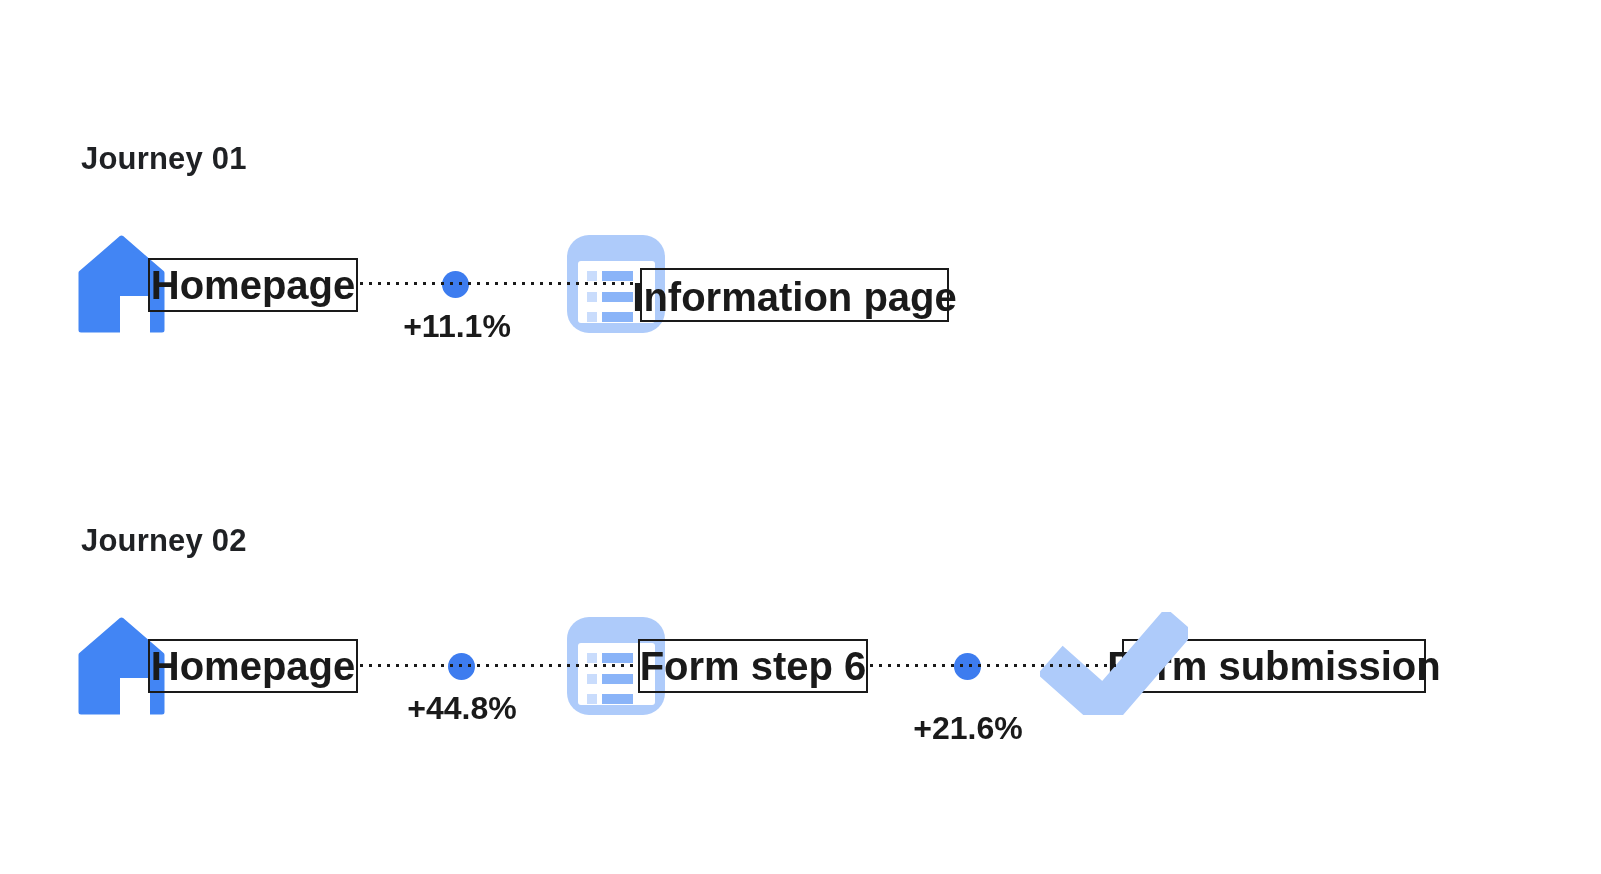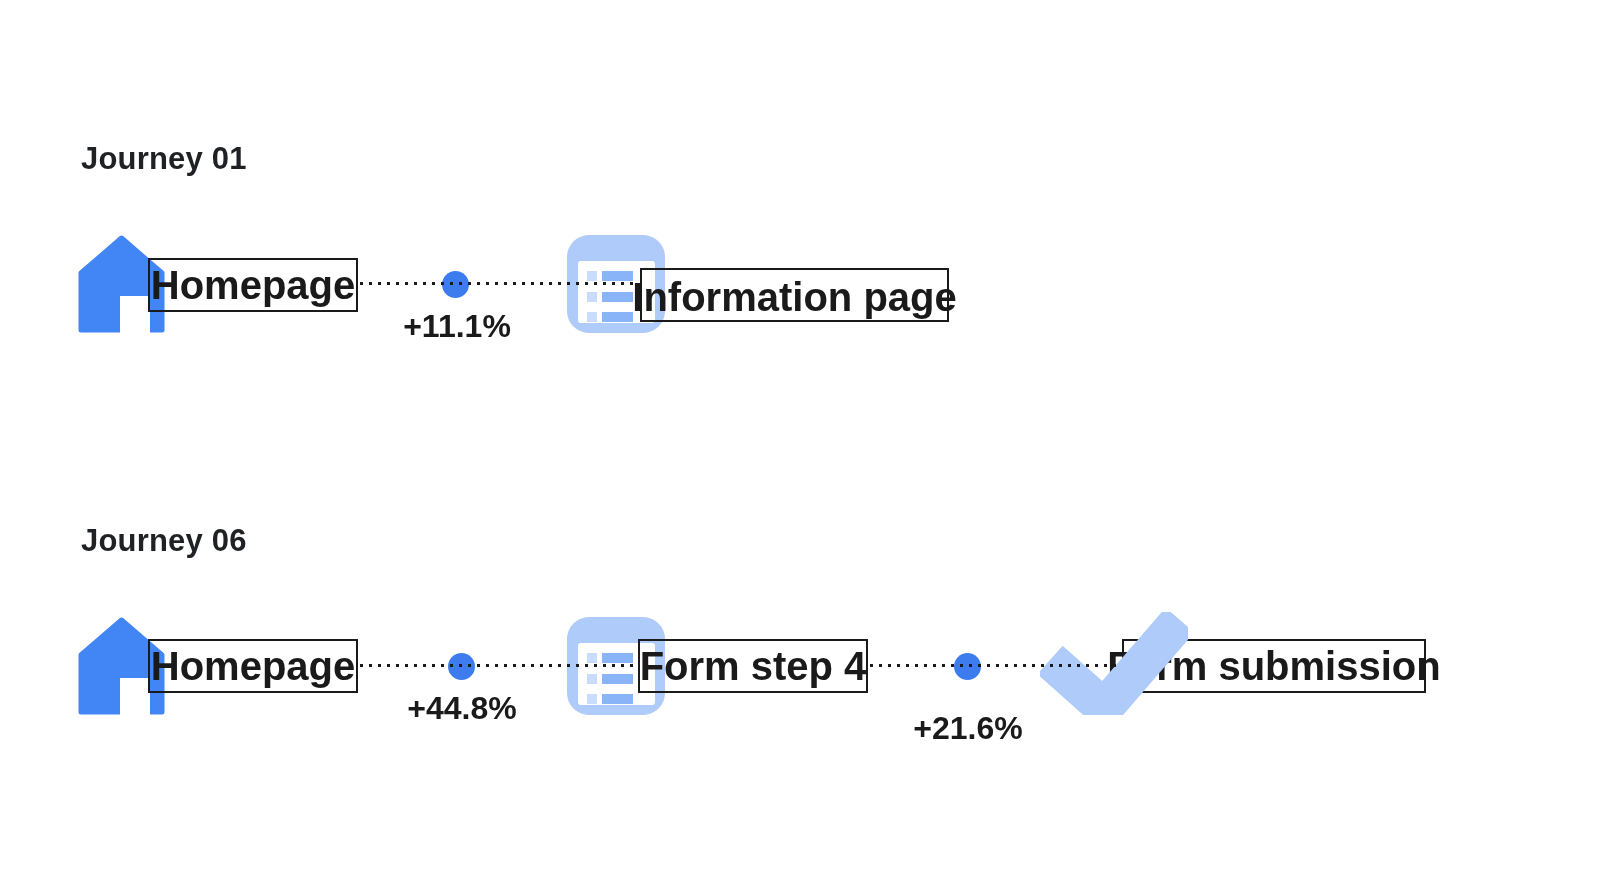--- a/index.html
+++ b/index.html
@@ -109,21 +109,21 @@
     <div class="label-box" style="left:640px; top:268px; width:309px;align-items:flex-end;">
       <span>Information page</span>
     </div>
 
     <div class="connector-dot" style="left:442px; top:271px;"></div>
     <div class="connector-line" style="left:360px; top:282px; width:278px;"></div>
     <div class="uplift-label" style="left:457px; top:308px;">+11.1%</div>
   </section>
 
   <section>
-    <h2 class="journey-title" style="left:81px; top:523px;">Journey 06</h2>
+    <h2 class="journey-title" style="left:81px; top:523px;">Journey 02</h2>
 
     <span class="icon" style="left:78px; top:617px;">
       <svg width="87" height="98" viewBox="0 0 87 98" aria-hidden="true">
         <path d="M43.5 3 L84 38 V95 H3 V38 Z" fill="#4285F4" stroke="#4285F4" stroke-width="5" stroke-linejoin="round"></path>
         <rect x="42" y="61" width="30" height="37" fill="#ffffff"></rect>
       </svg>
     </span>
 
     <span class="icon" style="left:567px; top:617px;">
       <svg width="98" height="98" viewBox="0 0 98 98" aria-hidden="true">
@@ -135,21 +135,21 @@
         <rect x="35" y="57" width="31" height="10" fill="#8AB4F8"></rect>
         <rect x="20" y="77" width="10" height="10" fill="#C9DCFC"></rect>
         <rect x="35" y="77" width="31" height="10" fill="#8AB4F8"></rect>
       </svg>
     </span>
 
     <div class="label-box" style="left:148px; top:639px; width:210px;">
       <span>Homepage</span>
     </div>
     <div class="label-box" style="left:638px; top:639px; width:230px;">
-      <span>Form step 4</span>
+      <span>Form step 6</span>
     </div>
     <div class="label-box" style="left:1122px; top:639px; width:304px;">
       <span>Form submission</span>
     </div>
 
     <span class="icon icon-check" style="left:1040px; top:612px;">
       <svg width="148" height="103" viewBox="0 0 148 103" aria-hidden="true">
         <polyline points="10,48 64,96 140,8" fill="none" stroke="#AECBFA" stroke-width="38" stroke-linecap="butt" stroke-linejoin="miter"></polyline>
       </svg>
     </span>

